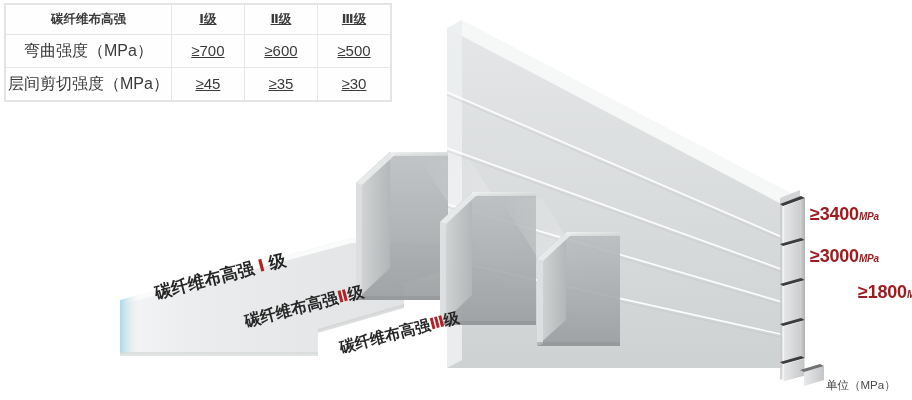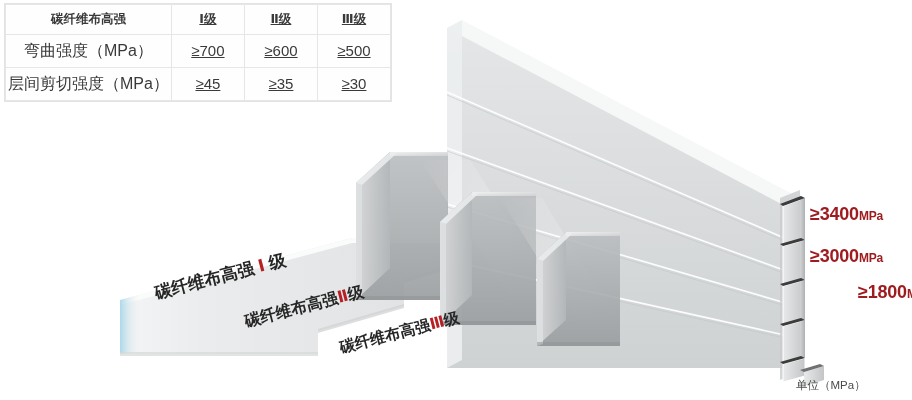--- a/index.html
+++ b/index.html
@@ -43,27 +43,27 @@
 
   
   .mpa{
     position:absolute;
     color:#9e1c20;
     font-weight:bold;
     letter-spacing:-0.2px;
     white-space:nowrap;
   }
   .mpa .big{font-size:18px;}
-  .mpa .unit{font-size:12px;font-weight:bold;}
+  .mpa .unit{font-size:10px;font-weight:bold;font-style:italic;}
   #mpa0{left:810px;top:204px;}
   #mpa1{left:810px;top:246px;}
   #mpa2{left:858px;top:282px;}
 
   .unit-note{
-    position:absolute;left:796px;top:378px;
+    position:absolute;left:826px;top:378px;
     font-size:11.5px;color:#4a4a4a;white-space:nowrap;
   }
 
   
   .ribbon-label{
     position:absolute;
     font-size:16px;
     font-weight:bold;
     color:#262626;
     white-space:nowrap;

